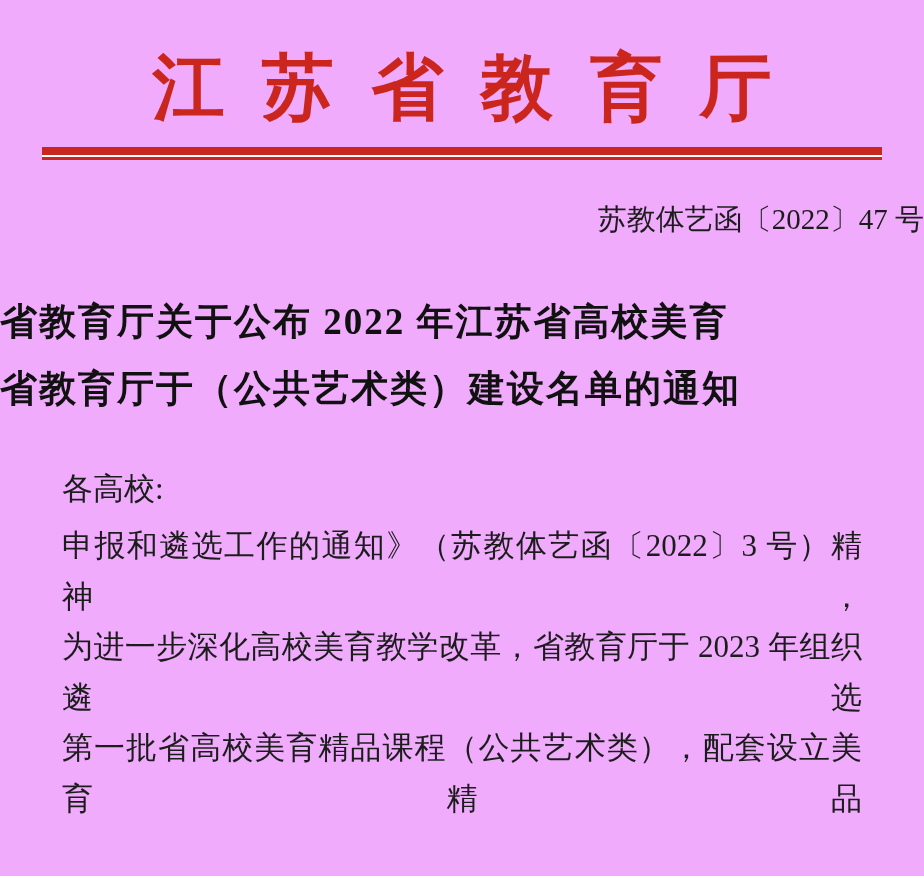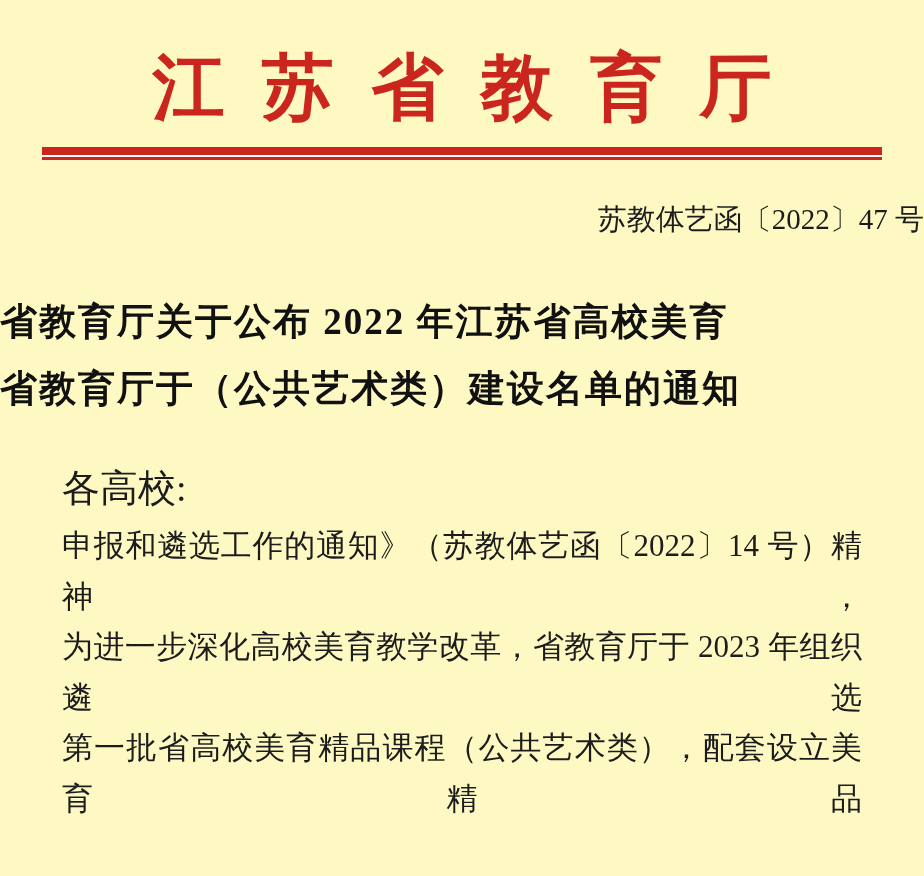--- a/index.html
+++ b/index.html
@@ -6,21 +6,21 @@
   * { margin: 0; padding: 0; box-sizing: border-box; }
   html, body { background: #ffffff; }
   body {
     font-family: "Liberation Serif", "DejaVu Serif", serif;
     color: var(--ink);
   }
   .page {
     position: relative;
     width: 924px;
     height: 876px;
-    background: #fef9c3;
+    background: #f0abfc;
     overflow: hidden;
   }
   
   .agency {
     position: absolute;
     top: 46px;
     left: 0;
     width: 100%;
     text-align: center;
     color: var(--accent);
@@ -72,21 +72,21 @@
     font-size: 37px;
     line-height: 67px;
     color: #111111;
     letter-spacing: 2px;
   }
   
   .salutation {
     position: absolute;
     top: 463px;
     left: 62px;
-    font-size: 38px;
+    font-size: 31px;
     line-height: 51px;
     color: var(--ink);
     white-space: nowrap;
   }
   
   .body-text {
     position: absolute;
     top: 521px;
     left: 62px;
     width: 800px;
@@ -118,19 +118,19 @@
   <div class="doc-number">苏教体艺函〔2022〕47 号</div>
 
   <div class="doc-title">
     <div>省教育厅关于公布 2022 年江苏省高校美育</div>
     <div>省教育厅于（公共艺术类）建设名单的通知</div>
   </div>
 
   <div class="salutation">各高校:</div>
 
   <div class="body-text">
-    <div class="body-line">申报和遴选工作的通知》（苏教体艺函〔2022〕14 号）精神，</div>
+    <div class="body-line">申报和遴选工作的通知》（苏教体艺函〔2022〕3 号）精神，</div>
     <div class="body-line">为进一步深化高校美育教学改革，省教育厅于 2023 年组织遴选</div>
     <div class="body-line">第一批省高校美育精品课程（公共艺术类），配套设立美育精品</div>
 
   </div>
 
 </div>
 
 </body></html>

